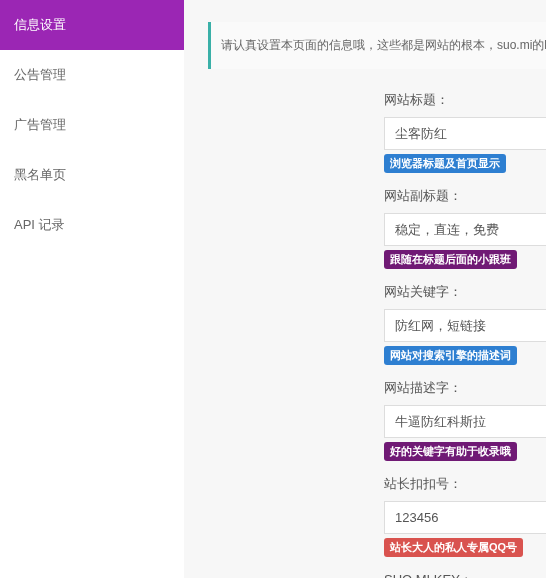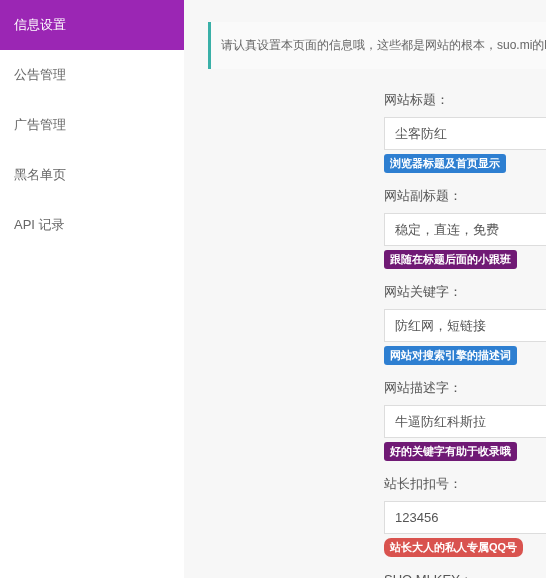--- a/index.html
+++ b/index.html
@@ -10,21 +10,21 @@
 .sidebar-item.active { background: #9b26b4; color: #fff; }
 .main { flex: 1; padding: 0; background: #f7f7f7; }
 .notice { background: #fafafa; border-left: 3px solid #3ab0a8; padding: 14px 10px; margin: 22px 12px 22px 24px; color: #666; font-size: 12px; line-height: 1.6; }
 .form { padding: 0 0 0 0; }
 .field { margin-left: 200px; margin-bottom: 14px; }
 .field-label { color: #555; font-size: 13px; margin-bottom: 8px; display: block; }
 .field-input { width: 340px; padding: 8px 10px; border: 1px solid #ddd; background: #fff; font-size: 13px; color: #555; font-family: inherit; }
 .hint { display: inline-block; padding: 2px 6px; border-radius: 3px; color: #fff; font-size: 11px; margin-top: 4px; font-weight: bold; }
 .hint-blue { background: #2e7fd1; }
 .hint-green { background: #701a75; }
-.hint-red { background: #d9534f; border-radius: 7px; }
+.hint-red { background: #d9534f; }
 </style>
 </head>
 <body>
 
 <div class="container">
   <div class="sidebar">
     <div class="sidebar-item active">信息设置</div>
     <div class="sidebar-item">公告管理</div>
     <div class="sidebar-item">广告管理</div>
     <div class="sidebar-item">黑名单页</div>

